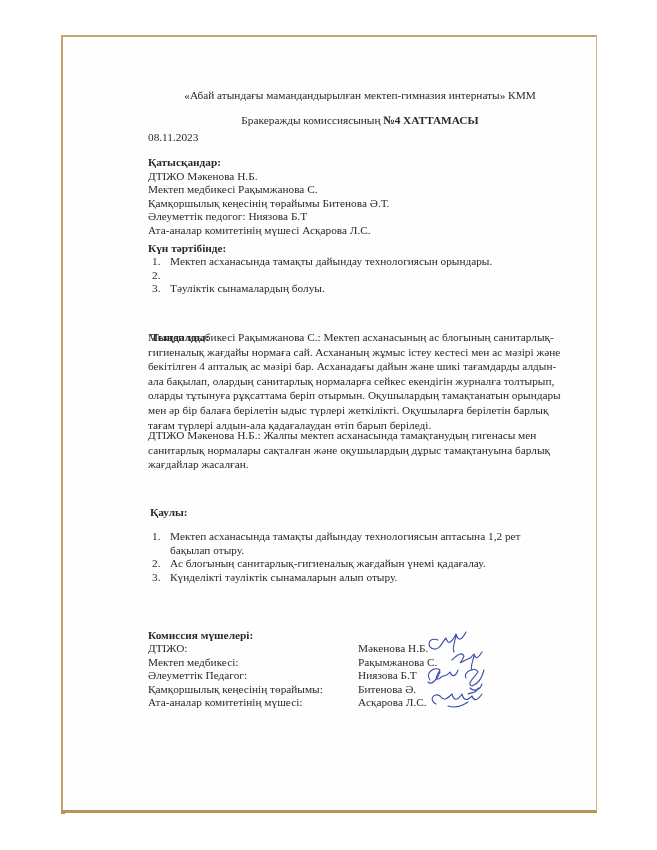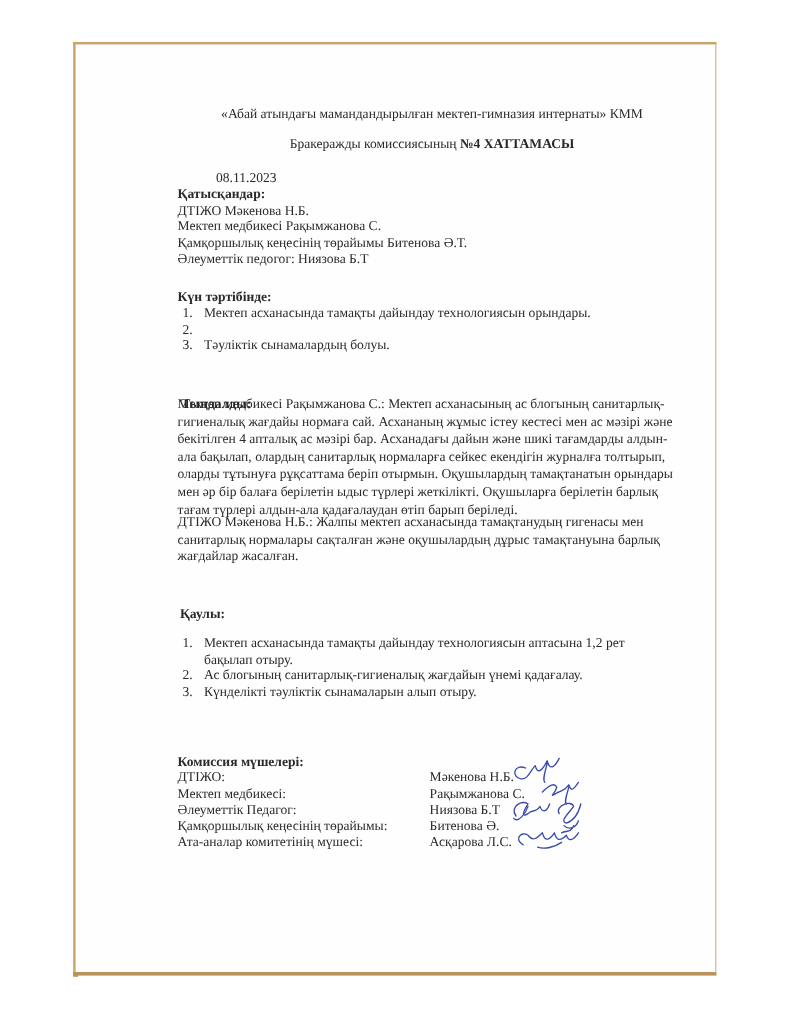--- a/index.html
+++ b/index.html
@@ -12,21 +12,21 @@
     background: #fefefe;
     border-left: 2px solid #c9a46a; border-top: 2px solid #c9a46a;
     border-right: 1px solid #d2b58a; border-bottom: 3px solid #b8935a;
     box-sizing: border-box;
   }
   .paper-corner-bl { position:absolute; left:61px; top:810px; width:4px; height:4px; background:#b8935a; }
   .txt { position: absolute; font-size: 11.3px; line-height: 13.6px; white-space: nowrap; }
   .b { font-weight: bold; }
   #header-org { top: 89px; left: 60px; width: 600px; }
   #header-title { top: 114px; left: 60px; width: 600px; }
-  #date { top: 143px; left: 148px; margin-left: 32px; }
+  #date { top: 131px; left: 148px; }
   #participants-block { position: absolute; top: 156px; left: 148px; font-size: 11.3px; line-height: 13.6px; }
   #agenda-head { top: 242px; left: 148px; }
   .olist { position: absolute; left: 152px; font-size: 11.3px; line-height: 13.6px; }
   .olist .row { display: flex; }
   .olist .num { width: 18px; flex: none; }
   .olist .body { white-space: normal; }
   #agenda-list { top: 255px; }
   #heard-head { top: 318px; left: 151px; margin-top: 13px; }
   .para { position: absolute; left: 148px; width: 420px; font-size: 11.3px; line-height: 14.6px; white-space: normal; }
   #para1 { top: 330px; }
@@ -51,20 +51,21 @@
 <div class="txt" id="header-title" style="text-align:center"><span>Бракеражды комиссиясының </span><span class="b">№4 ХАТТАМАСЫ</span></div>
 
 <div class="txt" id="date">08.11.2023</div>
 
 <div id="participants-block">
   <div class="b">Қатысқандар:</div>
   <div>ДТІЖО Мәкенова Н.Б.</div>
   <div>Мектеп медбикесі Рақымжанова С.</div>
   <div>Қамқоршылық кеңесінің төрайымы Битенова Ә.Т.</div>
   <div>Әлеуметтік педогог: Ниязова Б.Т</div>
+  <div>Ата-аналар комитетінің мүшесі Асқарова Л.С.</div>
 </div>
 
 <div class="txt b" id="agenda-head">Күн тәртібінде:</div>
 <div class="olist" id="agenda-list">
   <div class="row">
       <span class="num">1.</span>
       <span class="body">Мектеп асханасында тамақты дайындау технологиясын орындары.</span>
     </div>
   <div class="row">
       <span class="num">2.</span>

